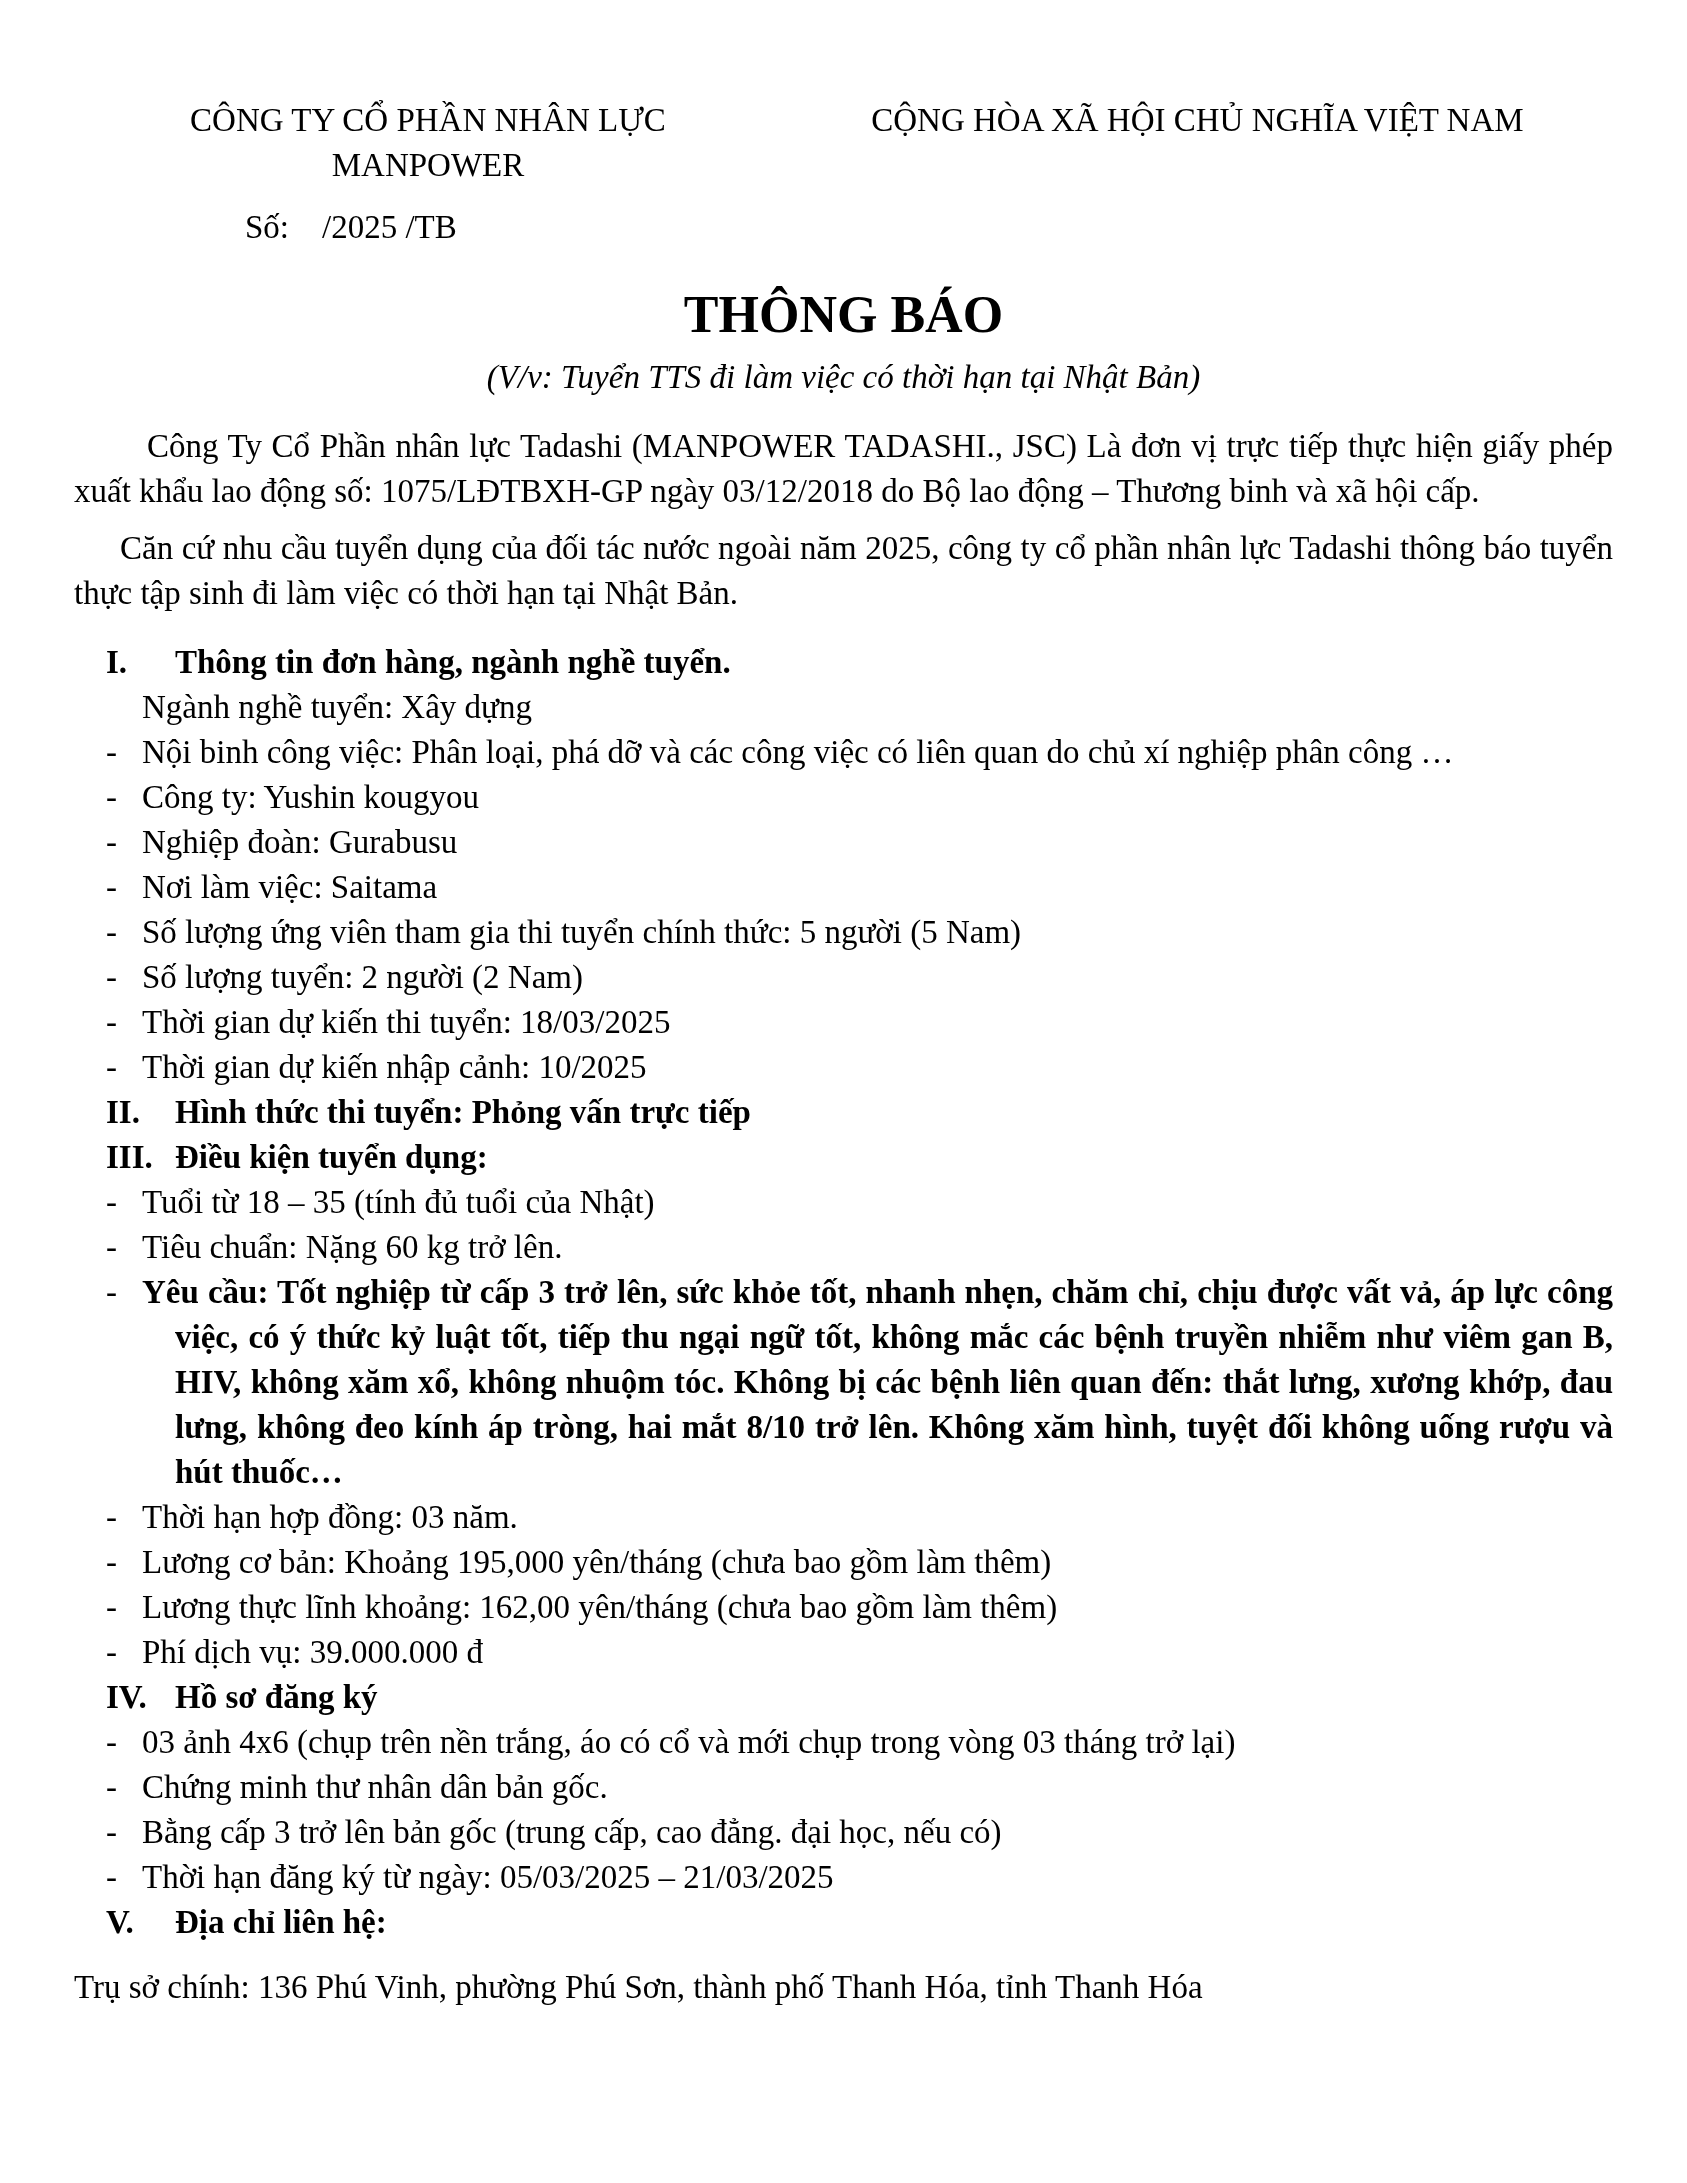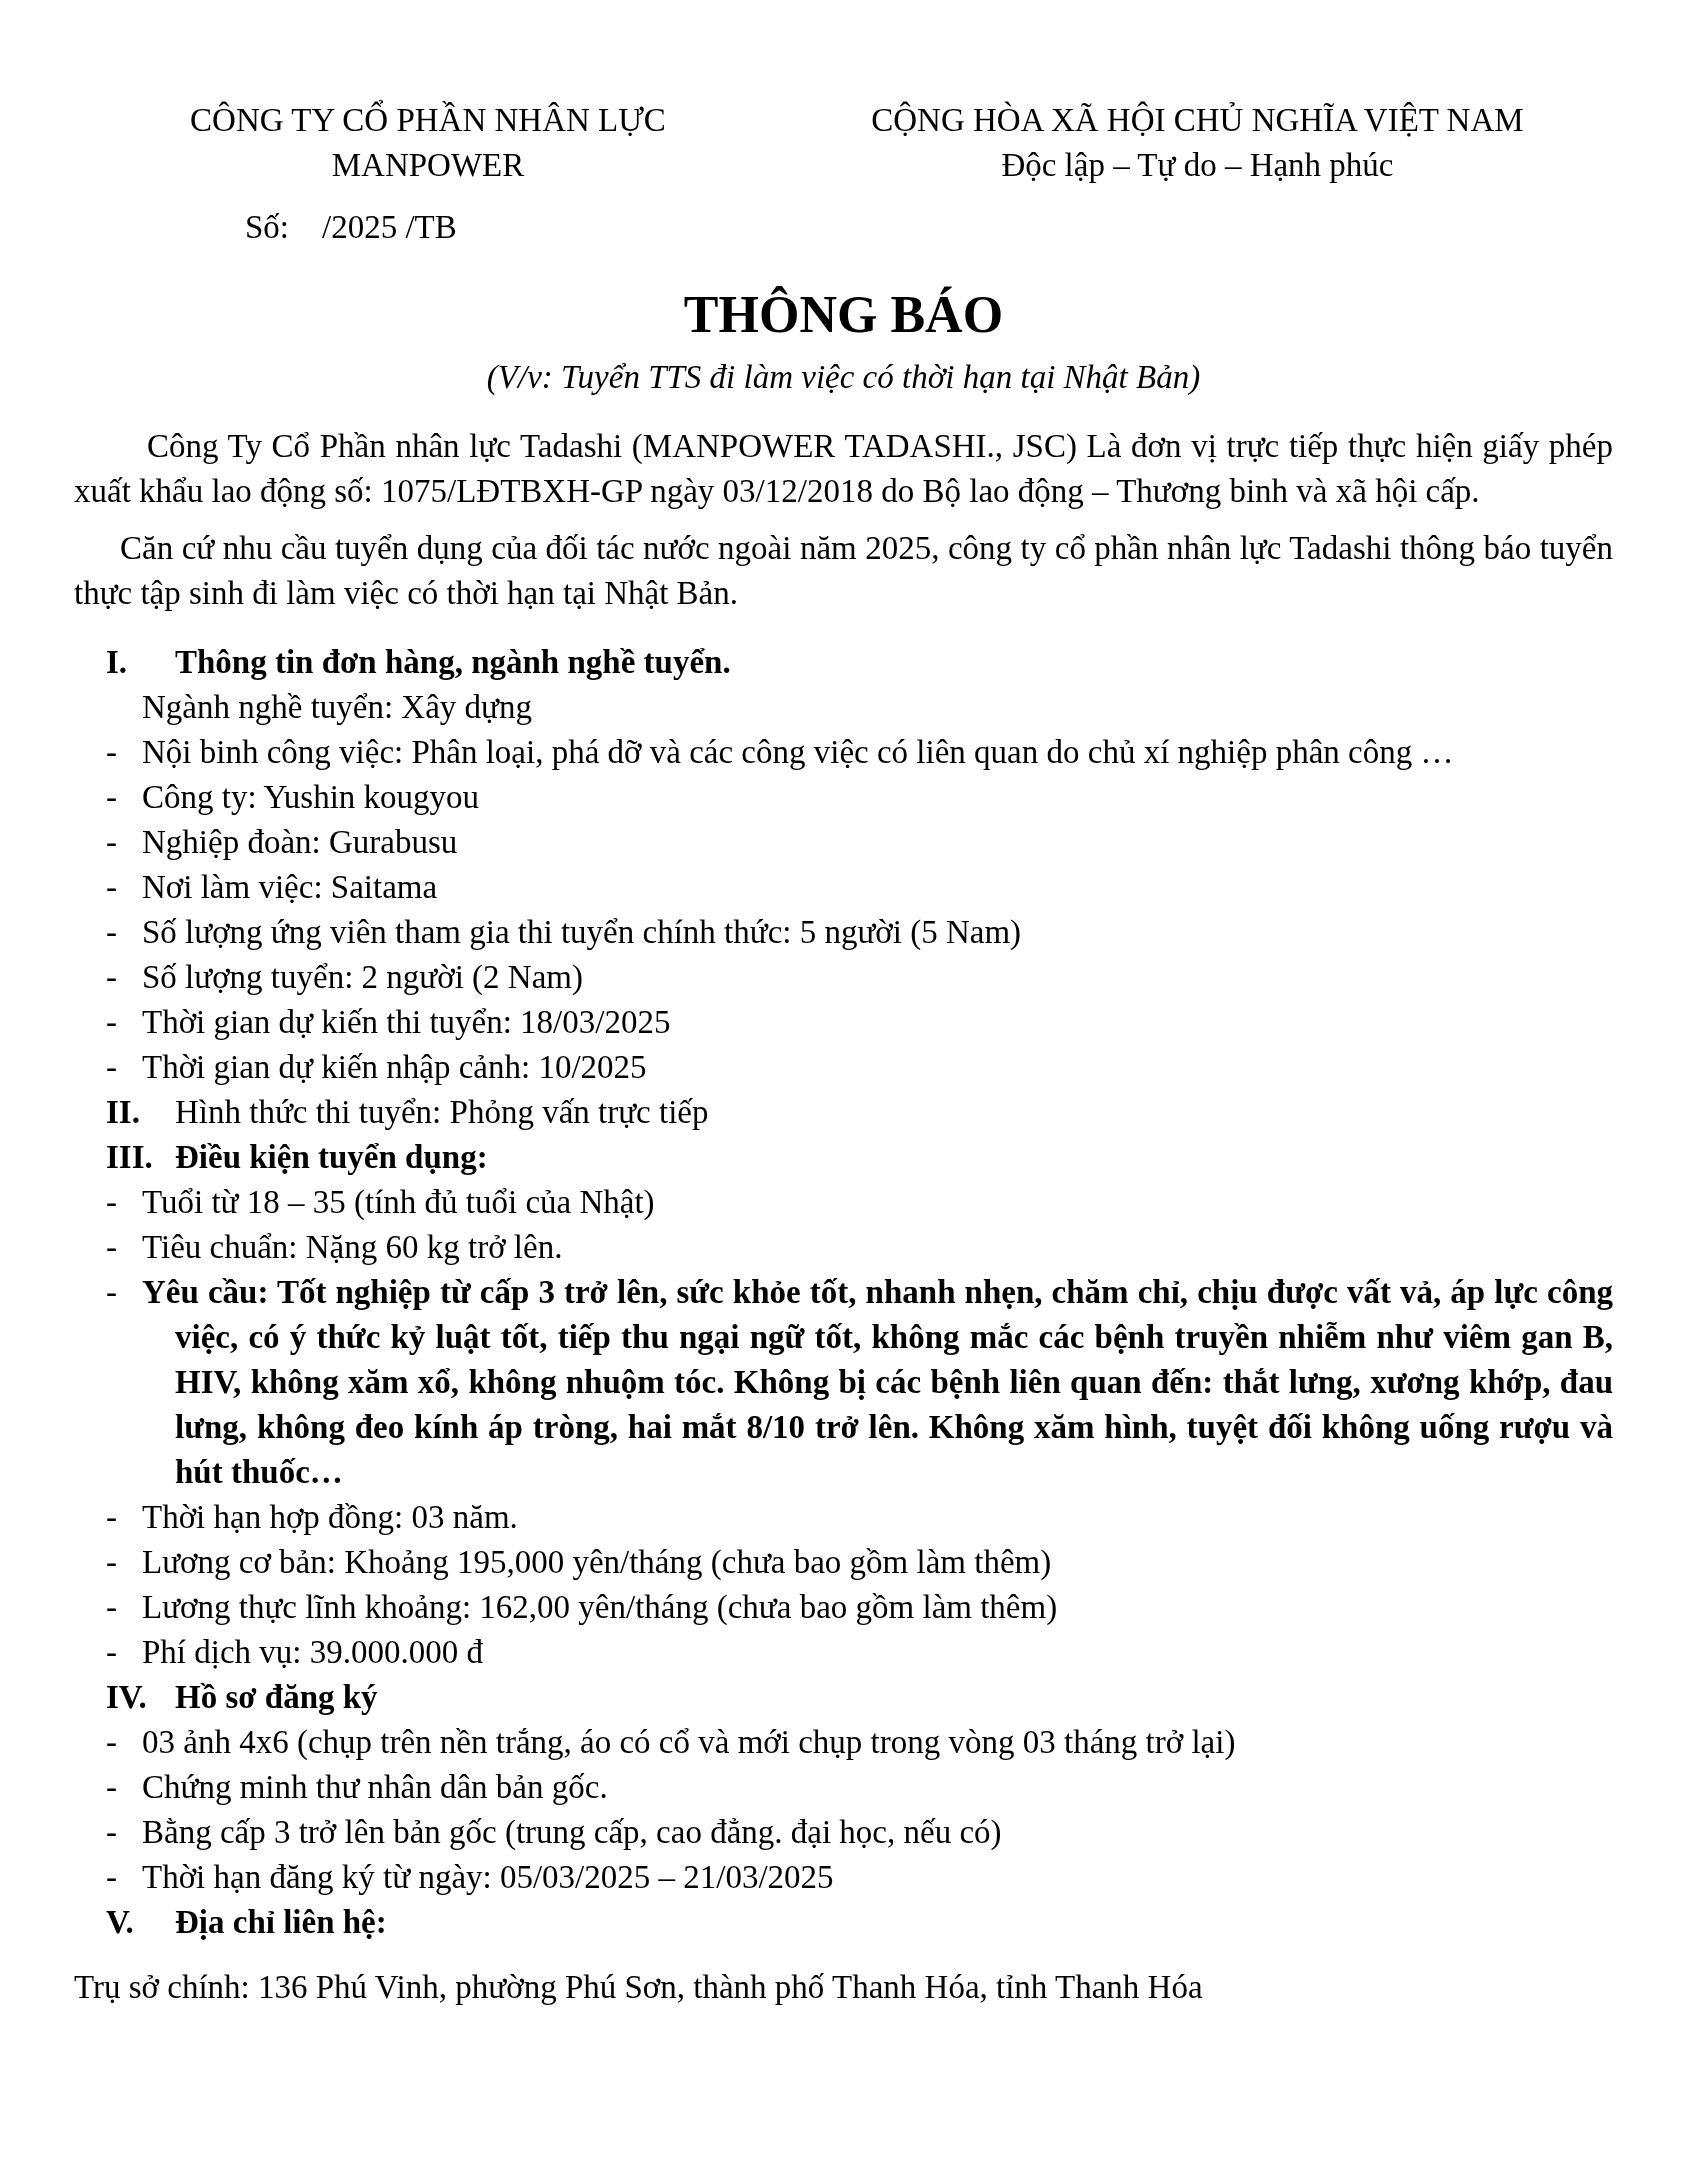--- a/index.html
+++ b/index.html
@@ -16,41 +16,40 @@
   .doc-number{margin:17px 0 0 171px;white-space:pre;}
   .title{text-align:center;font-weight:bold;font-size:52px;line-height:66px;margin-top:32px;}
   .subtitle{text-align:center;font-style:italic;margin-top:6.6px;}
   .para{text-align:justify;}
   .p1{margin-top:24px;text-indent:73px;}
   .p2{margin-top:12px;text-indent:46px;}
   .sect{display:flex;margin-top:0;}
   .sect.first{margin-top:24px;}
   .num{flex:0 0 101px;padding-left:32px;box-sizing:border-box;font-weight:bold;}
   .sect-title{font-weight:bold;}
-  .sect-text{font-weight:normal;}
+  .sect-text{font-weight:bold;}
   .lead{padding-left:68px;}
   .item{position:relative;padding-left:101px;}
   .item .txt{text-indent:-33px;}
   .item .txt.just{text-align:justify;font-weight:bold;}
   .dash{position:absolute;left:32px;top:0;}
   .footer-line{margin-top:20px;}
 </style>
 </head>
 <body>
 
 <div class="page">
 
   <div class="header">
     <div class="h-left">
       <div>CÔNG TY CỔ PHẦN NHÂN LỰC</div>
       <div>MANPOWER</div>
     </div>
     <div class="h-right">
       <div>CỘNG HÒA XÃ HỘI CHỦ NGHĨA VIỆT NAM</div>
-      <div>Độc lập – Tự do – Hạnh phúc</div>
     </div>
   </div>
 
   <div class="doc-number">Số:    /2025 /TB</div>
 
   <div class="title">THÔNG BÁO</div>
   <div class="subtitle">(V/v: Tuyển TTS đi làm việc có thời hạn tại Nhật Bản)</div>
 
   <div class="para p1">Công Ty Cổ Phần nhân lực Tadashi (MANPOWER TADASHI., JSC) Là đơn vị trực tiếp thực hiện giấy phép xuất khẩu lao động số: 1075/LĐTBXH-GP ngày 03/12/2018 do Bộ lao động – Thương binh và xã hội cấp.</div>
   <div class="para p2">Căn cứ nhu cầu tuyển dụng của đối tác nước ngoài năm 2025, công ty cổ phần nhân lực Tadashi thông báo tuyển thực tập sinh đi làm việc có thời hạn tại Nhật Bản.</div>

